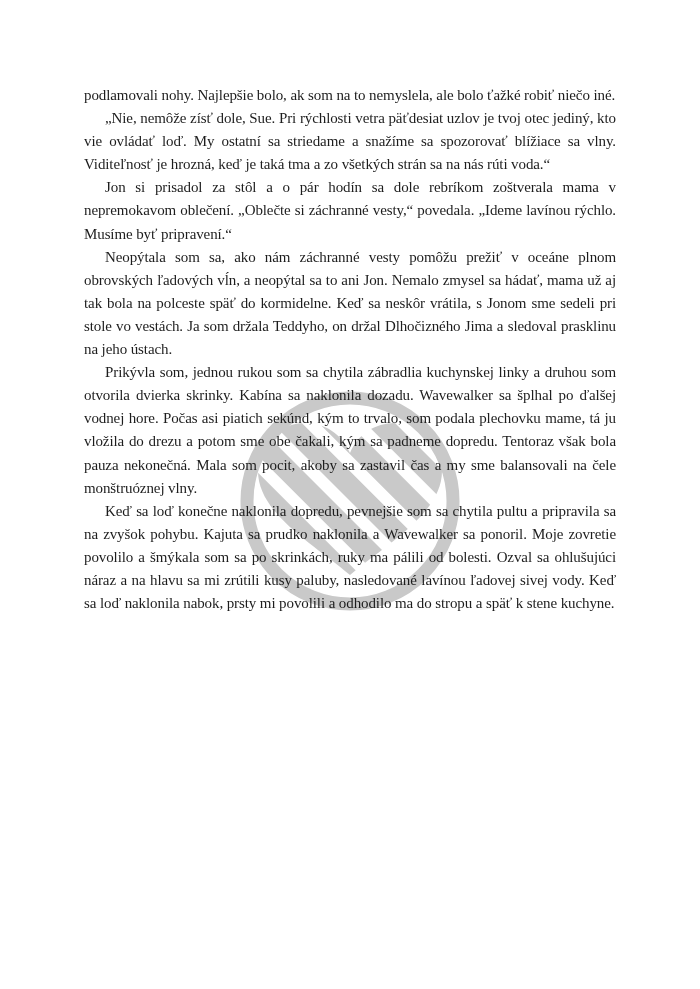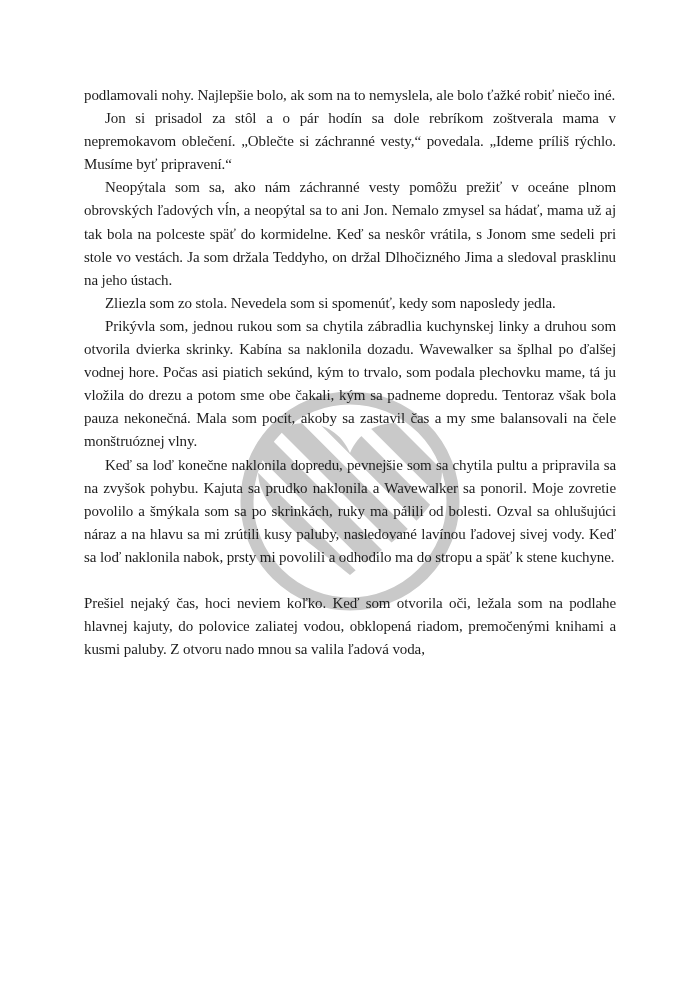--- a/index.html
+++ b/index.html
@@ -57,21 +57,20 @@
                C 30 62, 54 44, 77 44
                C 97 44, 114 55, 122 74
                C 130 55, 147 44, 167 44
                C 190 44, 214 62, 214 92
                C 214 134, 160 164, 122 196 Z"></path>
     </svg>
   </div>
 
   <div class="textblock" id="text-container">
       <p class="para">podlamovali nohy. Najlepšie bolo, ak som na to nemyslela, ale bolo ťažké robiť niečo iné.</p>
-      <p class="para indent">Jon si prisadol za stôl a o pár hodín sa dole rebríkom zoštverala mama v nepremokavom oblečení. „Oblečte si záchranné vesty,“ povedala. „Ideme príliš rýchlo. Musíme byť pripravení.“</p>
+      <p class="para indent">„Nie, nemôže zísť dole, Sue. Pri rýchlosti vetra päťdesiat uzlov je tvoj otec jediný, kto vie ovládať loď. My ostatní sa striedame a snažíme sa spozorovať blížiace sa vlny. Viditeľnosť je hrozná, keď je taká tma a zo všetkých strán sa na nás rúti voda.“</p>
+      <p class="para indent">Jon si prisadol za stôl a o pár hodín sa dole rebríkom zoštverala mama v nepremokavom oblečení. „Oblečte si záchranné vesty,“ povedala. „Ideme lavínou rýchlo. Musíme byť pripravení.“</p>
       <p class="para indent">Neopýtala som sa, ako nám záchranné vesty pomôžu prežiť v oceáne plnom obrovských ľadových vĺn, a neopýtal sa to ani Jon. Nemalo zmysel sa hádať, mama už aj tak bola na polceste späť do kormidelne. Keď sa neskôr vrátila, s Jonom sme sedeli pri stole vo vestách. Ja som držala Teddyho, on držal Dlhočizného Jima a sledoval prasklinu na jeho ústach.</p>
-      <p class="para indent">Zliezla som zo stola. Nevedela som si spomenúť, kedy som naposledy jedla.</p>
       <p class="para indent">Prikývla som, jednou rukou som sa chytila zábradlia kuchynskej linky a druhou som otvorila dvierka skrinky. Kabína sa naklonila dozadu. Wavewalker sa šplhal po ďalšej vodnej hore. Počas asi piatich sekúnd, kým to trvalo, som podala plechovku mame, tá ju vložila do drezu a potom sme obe čakali, kým sa padneme dopredu. Tentoraz však bola pauza nekonečná. Mala som pocit, akoby sa zastavil čas a my sme balansovali na čele monštruóznej vlny.</p>
       <p class="para indent">Keď sa loď konečne naklonila dopredu, pevnejšie som sa chytila pultu a pripravila sa na zvyšok pohybu. Kajuta sa prudko naklonila a Wavewalker sa ponoril. Moje zovretie povolilo a šmýkala som sa po skrinkách, ruky ma pálili od bolesti. Ozval sa ohlušujúci náraz a na hlavu sa mi zrútili kusy paluby, nasledované lavínou ľadovej sivej vody. Keď sa loď naklonila nabok, prsty mi povolili a odhodilo ma do stropu a späť k stene kuchyne.</p>
-      <p class="para gap">Prešiel nejaký čas, hoci neviem koľko. Keď som otvorila oči, ležala som na podlahe hlavnej kajuty, do polovice zaliatej vodou, obklopená riadom, premočenými knihami a kusmi paluby. Z otvoru nado mnou sa valila ľadová voda,</p>
     </div>
 
 </div>
 
 </body></html>

